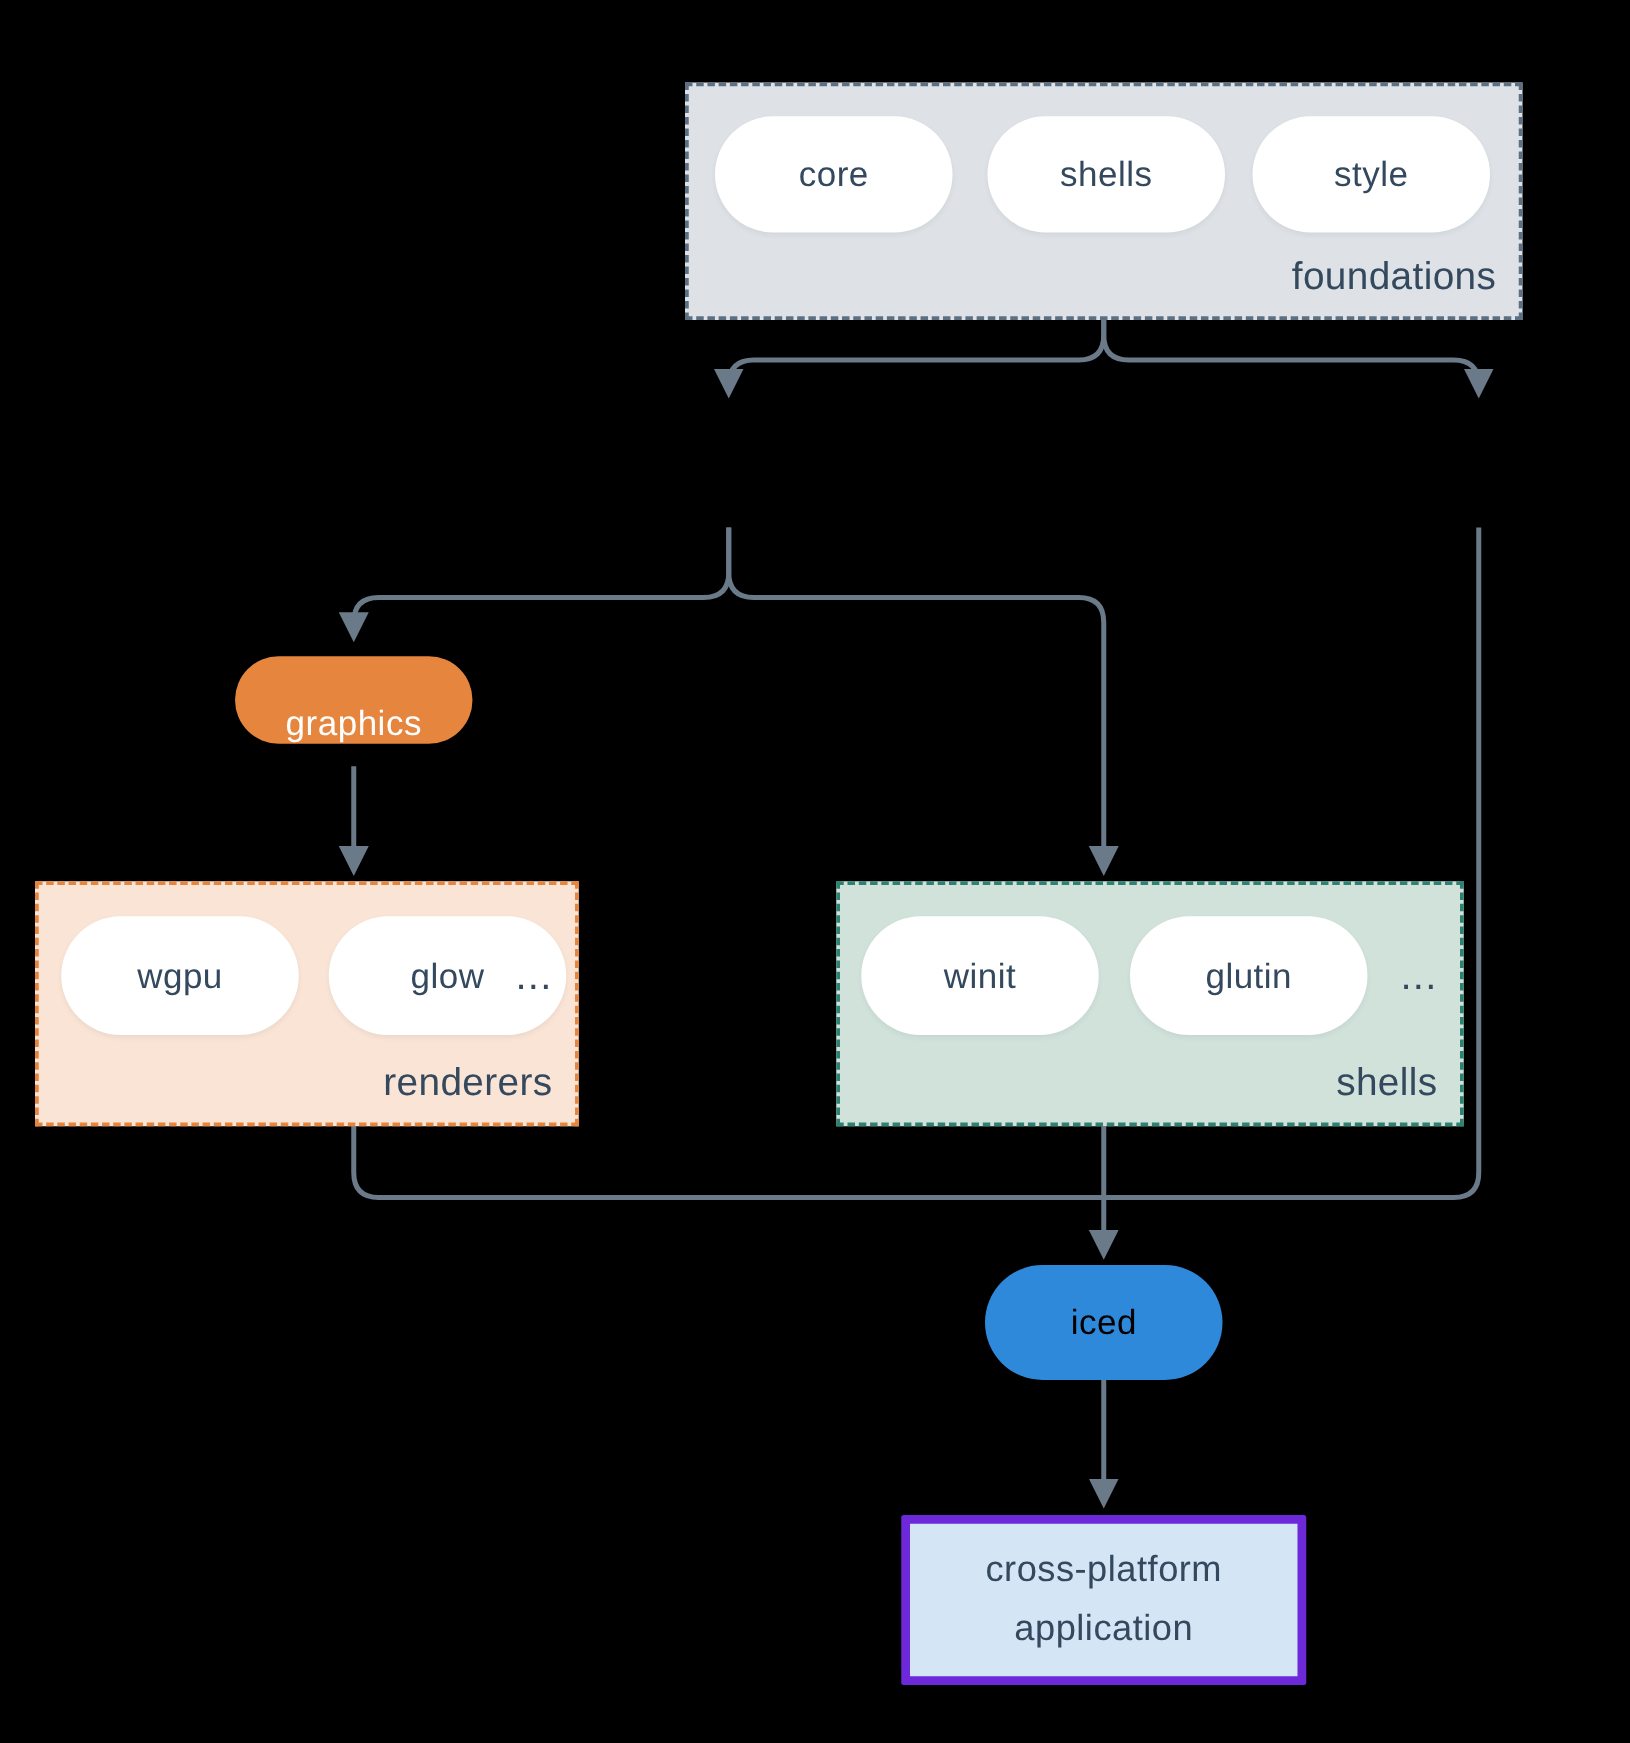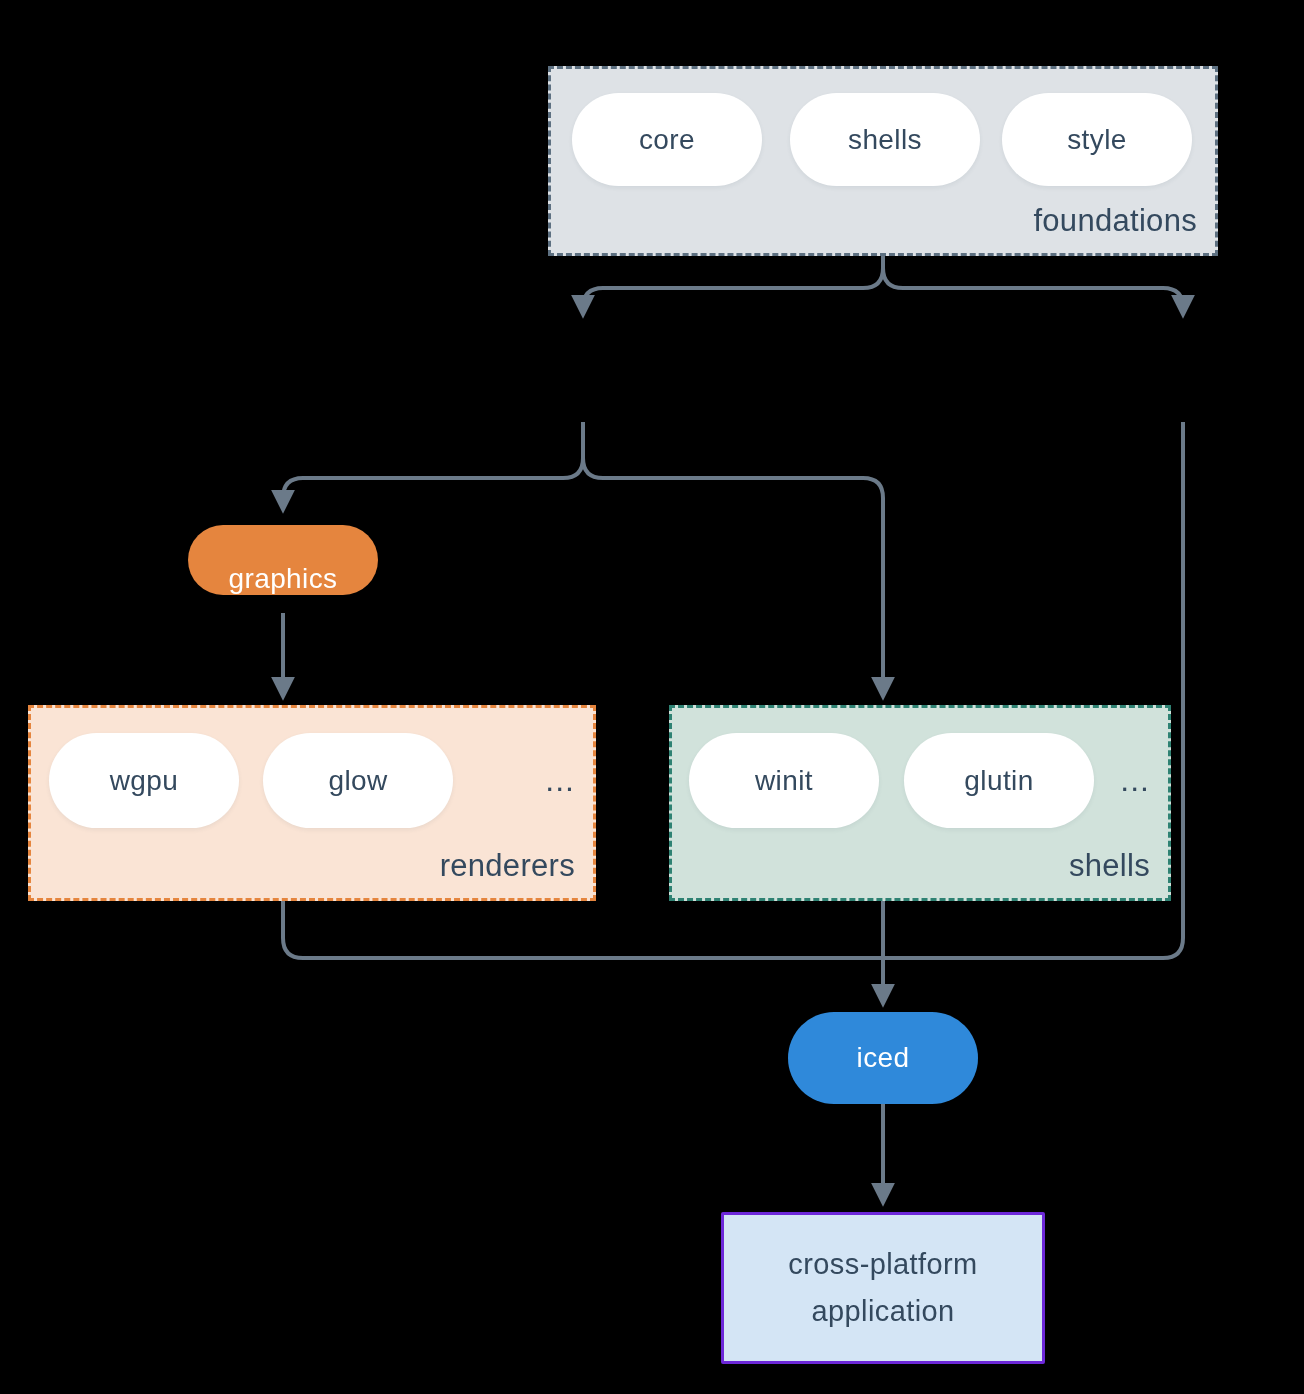--- a/index.html
+++ b/index.html
@@ -18,38 +18,38 @@
   .group-box .corner-label {
     position:absolute; right:18px; bottom:14px;
     font-size:31px; color:#34495e; letter-spacing:0.3px;
   }
 
   .foundations-box {
     left:548px; top:25px; width:670px; height:190px;
     background:#dee2e6; border:3px dashed #5d7081;margin-top:41px;
   }
   .renderers-box {
-    left:28px; top:705px; width:568px; height:196px;
+    left:28px; top:705px; width:435px; height:196px;
     background:#fae4d5; border:3px dashed #e5853e;
   }
   .shells-box {
     left:633px; top:705px; width:502px; height:196px;
     background:#d1e2db; border:3px dashed #2f8273;margin-left:36px;
   }
 
   .pill {
     position:absolute;
     display:flex; align-items:center; justify-content:center;
     border-radius:999px;
     font-size:28px; letter-spacing:0.4px;
   }
   .pill.white { background:#ffffff; color:#34495e; box-shadow:0 2px 4px rgba(52,73,94,0.08); }
   .pill.purple { background:#6459ec; color:#ffffff; }
   .pill.orange { background:#e5853e; color:#ffffff; }
-  .pill.blue   { background:#2f89da; color:#ffffff; }
+  .pill.blue   { background:#2f89da; color:#000000; }
 
   
   .foundations-box .pill { width:190px; height:93px; top:24px; }
   .foundations-box .pill.p0 { left:21px; }
   .foundations-box .pill.p1 { left:239px; }
   .foundations-box .pill.p2 { left:451px; }
 
   
   .renderers-box .pill, .shells-box .pill { width:190px; height:95px; top:25px; }
   .renderers-box .pill.p0 { left:18px; }
@@ -63,23 +63,23 @@
     font-size:32px; color:#34495e; letter-spacing:1px;
   }
 
   
   .node-native   { left:488px;  top:325px;  width:190px; height:97px; }
   .node-web      { left:1088px; top:325px;  width:190px; height:97px; }
   .node-graphics { left:188px;  top:525px;  width:190px; height:70px;align-items:flex-end; }
   .node-iced     { left:788px;  top:1012px; width:190px; height:92px; }
 
   .app-box {
-    position:absolute; left:721px; top:1212px; width:324px; height:152px;
+    position:absolute; left:721px; top:1212px; width:324px; height:136px;
     box-sizing:border-box;
-    background:#d4e5f5; border:3px solid #6d28d9; border-radius:2px;
+    background:#d4e5f5; border:7px solid #6d28d9; border-radius:2px;
     display:flex; flex-direction:column; align-items:center; justify-content:center;
     font-size:29px; line-height:47px; color:#34495e; letter-spacing:0.4px;
   }
 </style>
 </head>
 <body>
 
 <div id="diagram">
 
   <svg class="connectors" width="1304" height="1394" viewBox="0 0 1304 1394" aria-hidden="true">

